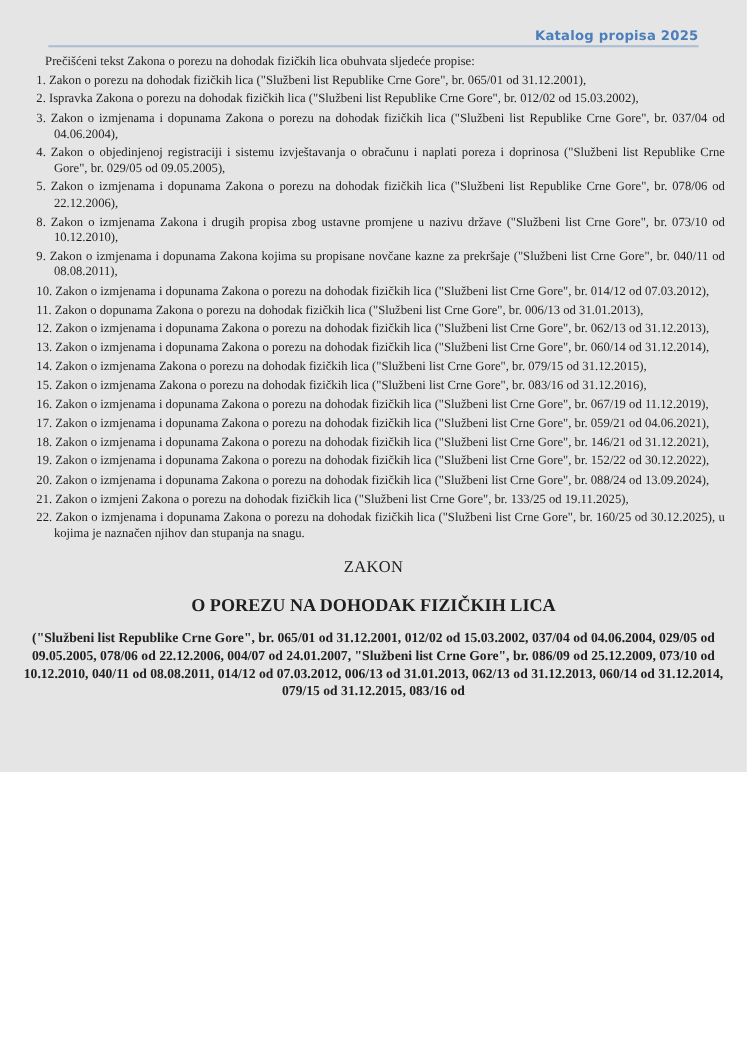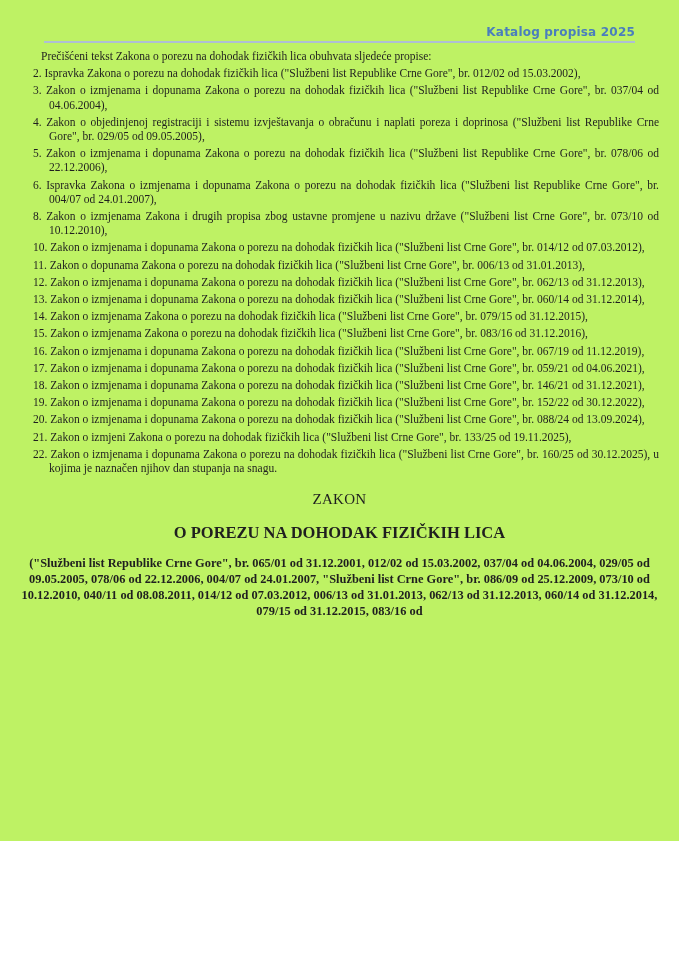--- a/index.html
+++ b/index.html
@@ -5,22 +5,22 @@
 <style>
   :root{
     --accent: #4a7ebd;
     --header-rule: #aebfd4;
     --footer-rule: #a3abb5;
     --ink: #1f1f1f;
   }
   html,body{ margin:0; padding:0; background:#ffffff; }
   .page{
     position:relative;
-    width:679px; height:841px;
-    background:#bef264;
+    width:679px; height:702px;
+    background:#e5e5e5;
     overflow:hidden;
     font-family:"Liberation Serif", serif;
     color:var(--ink);
     box-sizing:border-box;
   }
   .page-header{
     margin:0 44px;
     padding-top:25px;
     padding-bottom:2px;
     border-bottom:2px solid var(--header-rule);
@@ -91,26 +91,27 @@
 
   <div class="page-header">
     <span>Katalog propisa 2025</span>
   </div>
 
   <div class="content">
 
     <p class="intro">Prečišćeni tekst Zakona o porezu na dohodak fizičkih lica obuhvata sljedeće propise:</p>
 
     <div class="propisi" id="propisi-list">
+        <p class="propis-item">1. Zakon o porezu na dohodak fizičkih lica ("Službeni list Republike Crne Gore", br. 065/01 od 31.12.2001),</p>
         <p class="propis-item">2. Ispravka Zakona o porezu na dohodak fizičkih lica ("Službeni list Republike Crne Gore", br. 012/02 od 15.03.2002),</p>
         <p class="propis-item">3. Zakon o izmjenama i dopunama Zakona o porezu na dohodak fizičkih lica ("Službeni list Republike Crne Gore", br. 037/04 od 04.06.2004),</p>
         <p class="propis-item">4. Zakon o objedinjenoj registraciji i sistemu izvještavanja o obračunu i naplati poreza i doprinosa ("Službeni list Republike Crne Gore", br. 029/05 od 09.05.2005),</p>
         <p class="propis-item">5. Zakon o izmjenama i dopunama Zakona o porezu na dohodak fizičkih lica ("Službeni list Republike Crne Gore", br. 078/06 od 22.12.2006),</p>
-        <p class="propis-item">6. Ispravka Zakona o izmjenama i dopunama Zakona o porezu na dohodak fizičkih lica ("Službeni list Republike Crne Gore", br. 004/07 od 24.01.2007),</p>
         <p class="propis-item">8. Zakon o izmjenama Zakona i drugih propisa zbog ustavne promjene u nazivu države ("Službeni list Crne Gore", br. 073/10 od 10.12.2010),</p>
+        <p class="propis-item">9. Zakon o izmjenama i dopunama Zakona kojima su propisane novčane kazne za prekršaje ("Službeni list Crne Gore", br. 040/11 od 08.08.2011),</p>
         <p class="propis-item">10. Zakon o izmjenama i dopunama Zakona o porezu na dohodak fizičkih lica ("Službeni list Crne Gore", br. 014/12 od 07.03.2012),</p>
         <p class="propis-item">11. Zakon o dopunama Zakona o porezu na dohodak fizičkih lica ("Službeni list Crne Gore", br. 006/13 od 31.01.2013),</p>
         <p class="propis-item">12. Zakon o izmjenama i dopunama Zakona o porezu na dohodak fizičkih lica ("Službeni list Crne Gore", br. 062/13 od 31.12.2013),</p>
         <p class="propis-item">13. Zakon o izmjenama i dopunama Zakona o porezu na dohodak fizičkih lica ("Službeni list Crne Gore", br. 060/14 od 31.12.2014),</p>
         <p class="propis-item">14. Zakon o izmjenama Zakona o porezu na dohodak fizičkih lica ("Službeni list Crne Gore", br. 079/15 od 31.12.2015),</p>
         <p class="propis-item">15. Zakon o izmjenama Zakona o porezu na dohodak fizičkih lica ("Službeni list Crne Gore", br. 083/16 od 31.12.2016),</p>
         <p class="propis-item">16. Zakon o izmjenama i dopunama Zakona o porezu na dohodak fizičkih lica ("Službeni list Crne Gore", br. 067/19 od 11.12.2019),</p>
         <p class="propis-item">17. Zakon o izmjenama i dopunama Zakona o porezu na dohodak fizičkih lica ("Službeni list Crne Gore", br. 059/21 od 04.06.2021),</p>
         <p class="propis-item">18. Zakon o izmjenama i dopunama Zakona o porezu na dohodak fizičkih lica ("Službeni list Crne Gore", br. 146/21 od 31.12.2021),</p>
         <p class="propis-item">19. Zakon o izmjenama i dopunama Zakona o porezu na dohodak fizičkih lica ("Službeni list Crne Gore", br. 152/22 od 30.12.2022),</p>

